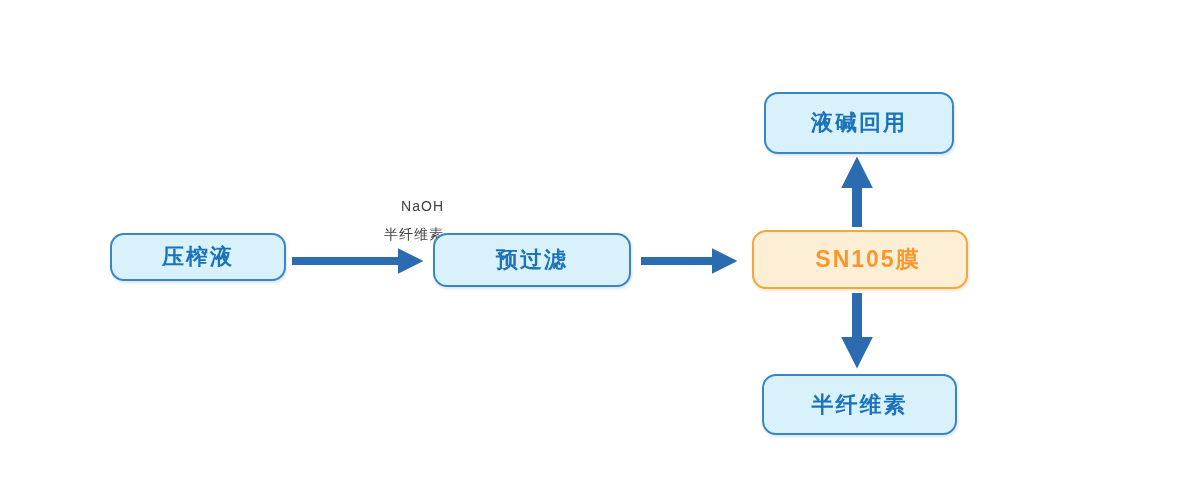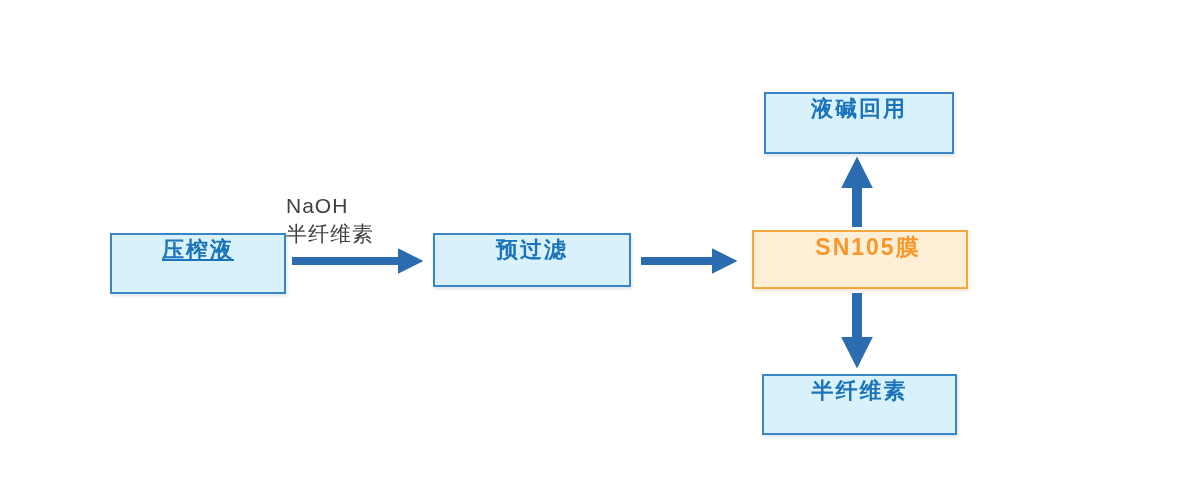--- a/index.html
+++ b/index.html
@@ -12,58 +12,59 @@
     position: relative;
     width: 1180px;
     height: 500px;
     background: #ffffff;
     overflow: hidden;
   }
   .node {
     position: absolute;
     box-sizing: border-box;
     display: flex;
+    align-items: center;
     justify-content: center;
-    border-radius: 0;
+    border-radius: 14px;
     font-size: 22px;
     font-weight: bold;
     letter-spacing: 2px;
     box-shadow: 1px 2px 3px rgba(120, 150, 175, 0.25);
   }
   .node-blue {
     background: #d9f1fb;
     border: 2px solid #3a85c4;
     color: #1b74ba;
   }
   .node-orange {
     background: #fdeed6;
     border: 2px solid #f5a63c;
     color: #f8972c;
     box-shadow: 1px 2px 3px rgba(200, 150, 80, 0.25);
   }
-  #node-press-liquid   { left: 110px; top: 233px; width: 176px; height: 61px; text-decoration: underline; }
+  #node-press-liquid   { left: 110px; top: 233px; width: 176px; height: 48px; }
   #node-pre-filter     { left: 433px; top: 233px; width: 198px; height: 54px; }
   #node-sn105          { left: 752px; top: 230px; width: 216px; height: 59px; font-size: 23px; padding-left: 16px; }
   #node-alkali-recycle { left: 764px; top:  92px; width: 190px; height: 62px; }
   #node-hemicellulose  { left: 762px; top: 374px; width: 195px; height: 61px; }
 
   #arrows-layer {
     position: absolute;
     left: 0; top: 0;
     width: 1180px;
     height: 500px;
     pointer-events: none;
   }
   .edge-label {
     position: absolute;
     left: 286px;
     top: 192px;
     width: 158px;
-    text-align: left;
-    font-size: 21px;
+    text-align: right;
+    font-size: 14px;
     line-height: 28px;
     color: #404040;
     letter-spacing: 1px;
   }
 </style>
 </head>
 <body>
 
 <div id="canvas">
 

